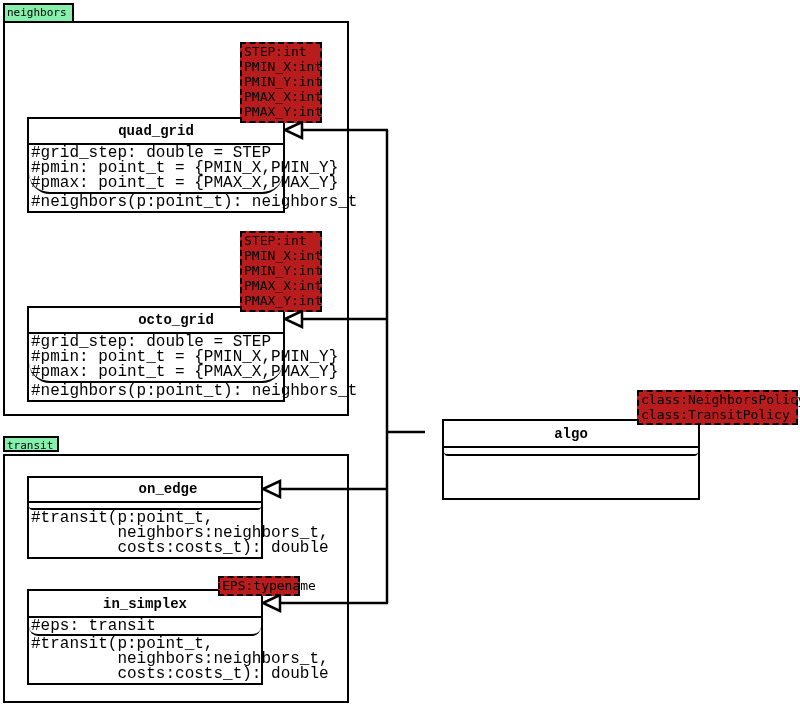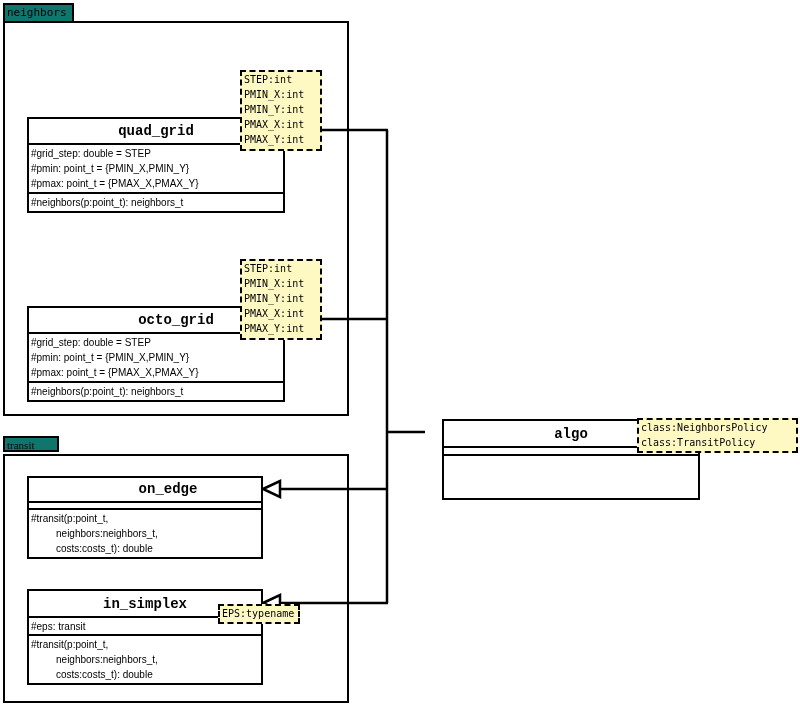--- a/index.html
+++ b/index.html
@@ -1,36 +1,36 @@
 <!DOCTYPE html>
 <html><head>
 <meta charset="utf-8">
 <style>
   html, body { margin:0; padding:0; background:#ffffff; }
   body { width:800px; height:705px; position:relative; overflow:hidden; }
-  .pkg-tab { position:absolute; border:2px solid #000; background:#0f766e; box-sizing:border-box;
+  .pkg-tab { position:absolute; border:2px solid #000; background:#86efac; box-sizing:border-box;
     font-family:"DejaVu Sans Mono", monospace; font-size:11px; line-height:15px; padding:0 2px; }
   .pkg-box { position:absolute; border:2.5px solid #000; box-sizing:border-box; background:#fff; }
   .cls { position:absolute; border:2.5px solid #000; box-sizing:border-box; background:#fff; display:flex; flex-direction:column; }
   .cls-name { font-family:Liberation Mono, monospace; font-weight:bold; font-size:14px; text-align:center;
     border-bottom:2.5px solid #000; box-sizing:border-box; display:flex; align-items:center; justify-content:center; }
-  .cls-sec { font-family:Liberation Sans, sans-serif; font-size:10px; line-height:15px; padding:1px 2px; box-sizing:border-box; white-space:pre; }
+  .cls-sec { font-family:Liberation Mono, monospace; font-size:16px; line-height:15px; padding:1px 2px; box-sizing:border-box; white-space:pre;border-radius:21px; }
   .cls-sec.attrs { border-bottom:2.5px solid #000; }
   .cls-sec.ops-italic { font-style:italic; }
-  .tpl { position:absolute; border:2.5px dashed #000; background:#fef9c3; box-sizing:border-box;
-    font-family:"DejaVu Sans Mono", monospace; font-size:10px; line-height:15px; padding:0 2px; white-space:pre;margin-top:28px; }
+  .tpl { position:absolute; border:2.5px dashed #000; background:#b91c1c; box-sizing:border-box;
+    font-family:"DejaVu Sans Mono", monospace; font-size:13px; line-height:15px; padding:0 2px; white-space:pre; }
   svg.links { position:absolute; left:0; top:0; }
 </style>
 </head>
 <body>
 
 <div class="pkg-tab" style="left:3px;top:3px;width:71px;height:20px;">neighbors</div>
 <div class="pkg-box" style="left:3px;top:21px;width:346px;height:395px;"></div>
 
-<div class="pkg-tab" style="left:3px;top:436px;width:56px;height:16px;font-family:Liberation Serif, serif;">transit</div>
+<div class="pkg-tab" style="left:3px;top:436px;width:56px;height:16px;">transit</div>
 <div class="pkg-box" style="left:3px;top:454px;width:346px;height:249px;"></div>
 
 <svg class="links" width="800" height="705">
   <g fill="none" stroke="#000" stroke-width="2.5">
     <line x1="387" y1="130" x2="387" y2="603"></line>
     <line x1="386" y1="432" x2="425" y2="432"></line>
     <line x1="302" y1="130" x2="388" y2="130"></line>
     <line x1="302" y1="319" x2="388" y2="319"></line>
     <line x1="280" y1="489" x2="388" y2="489"></line>
     <line x1="280" y1="603" x2="388" y2="603"></line>

